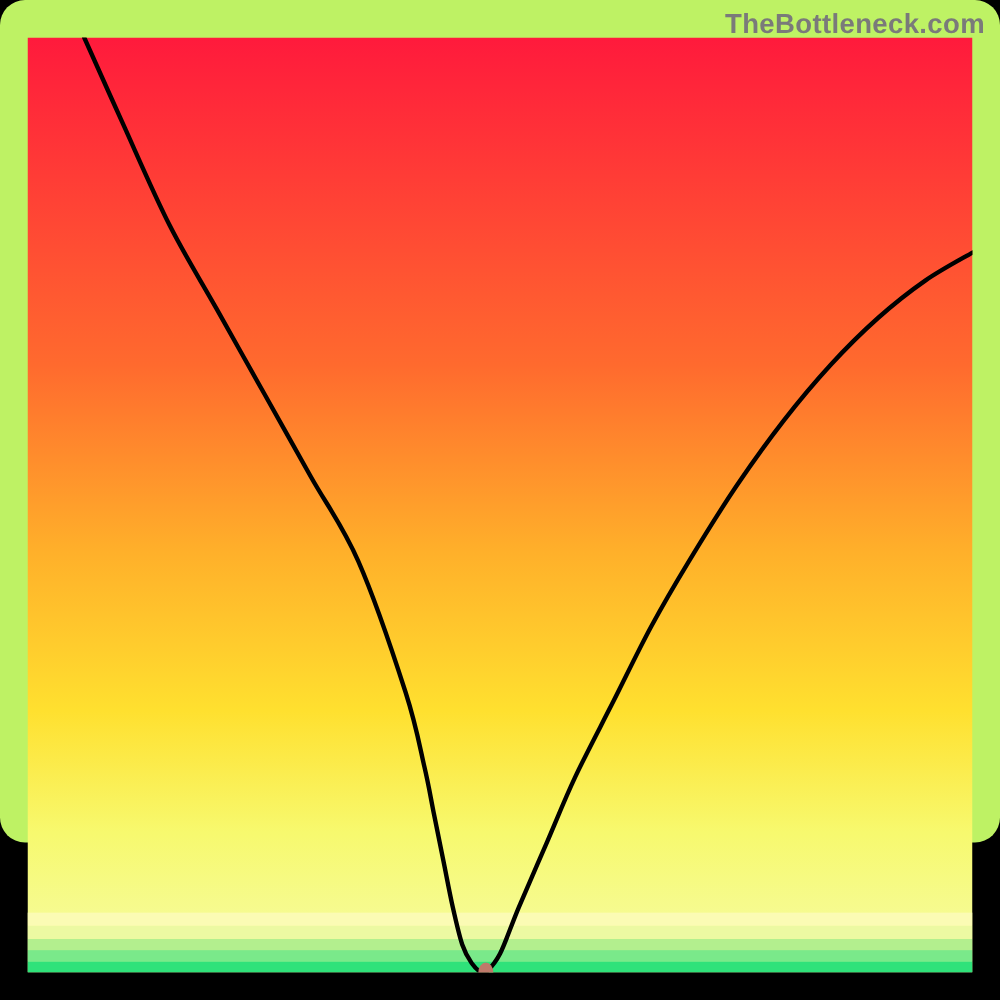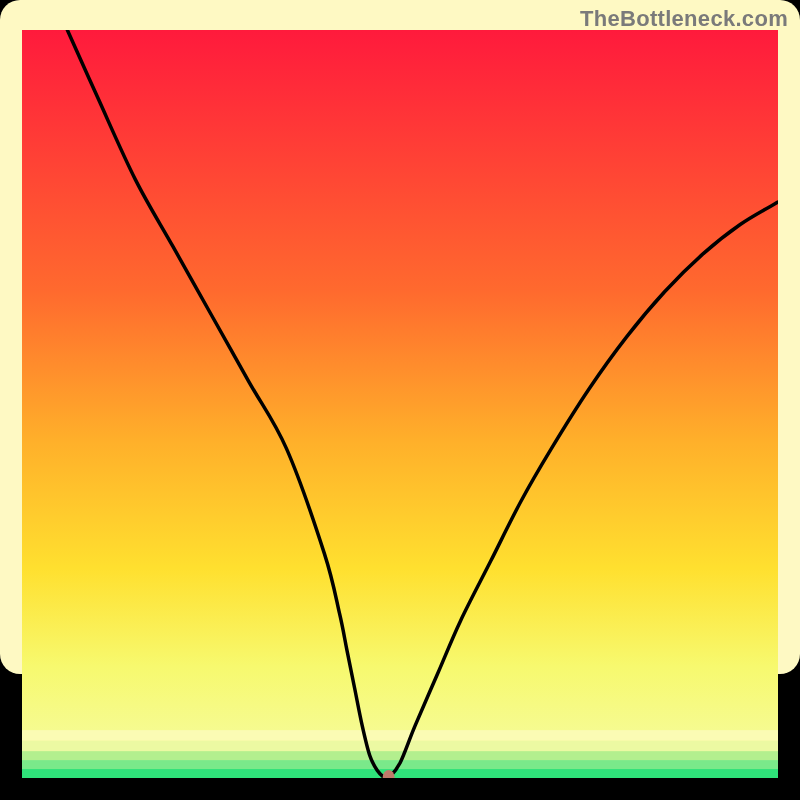--- a/index.html
+++ b/index.html
@@ -8,21 +8,21 @@
     width: 800px;
     height: 800px;
     background: #000000;
     overflow: hidden;
     font-family: Arial, Helvetica, sans-serif;
   }
   .wrap {
     position: relative;
     width: 800px;
     height: 674px;
-    background: #fef9c3;
+    background: #bef264;
     border-radius: 20px;
   }
   .watermark {
     position: absolute;
     top: 6px;
     right: 12px;
     color: #7a7a7a;
     font-size: 22px;
     font-weight: 600;
     letter-spacing: 0.3px;

